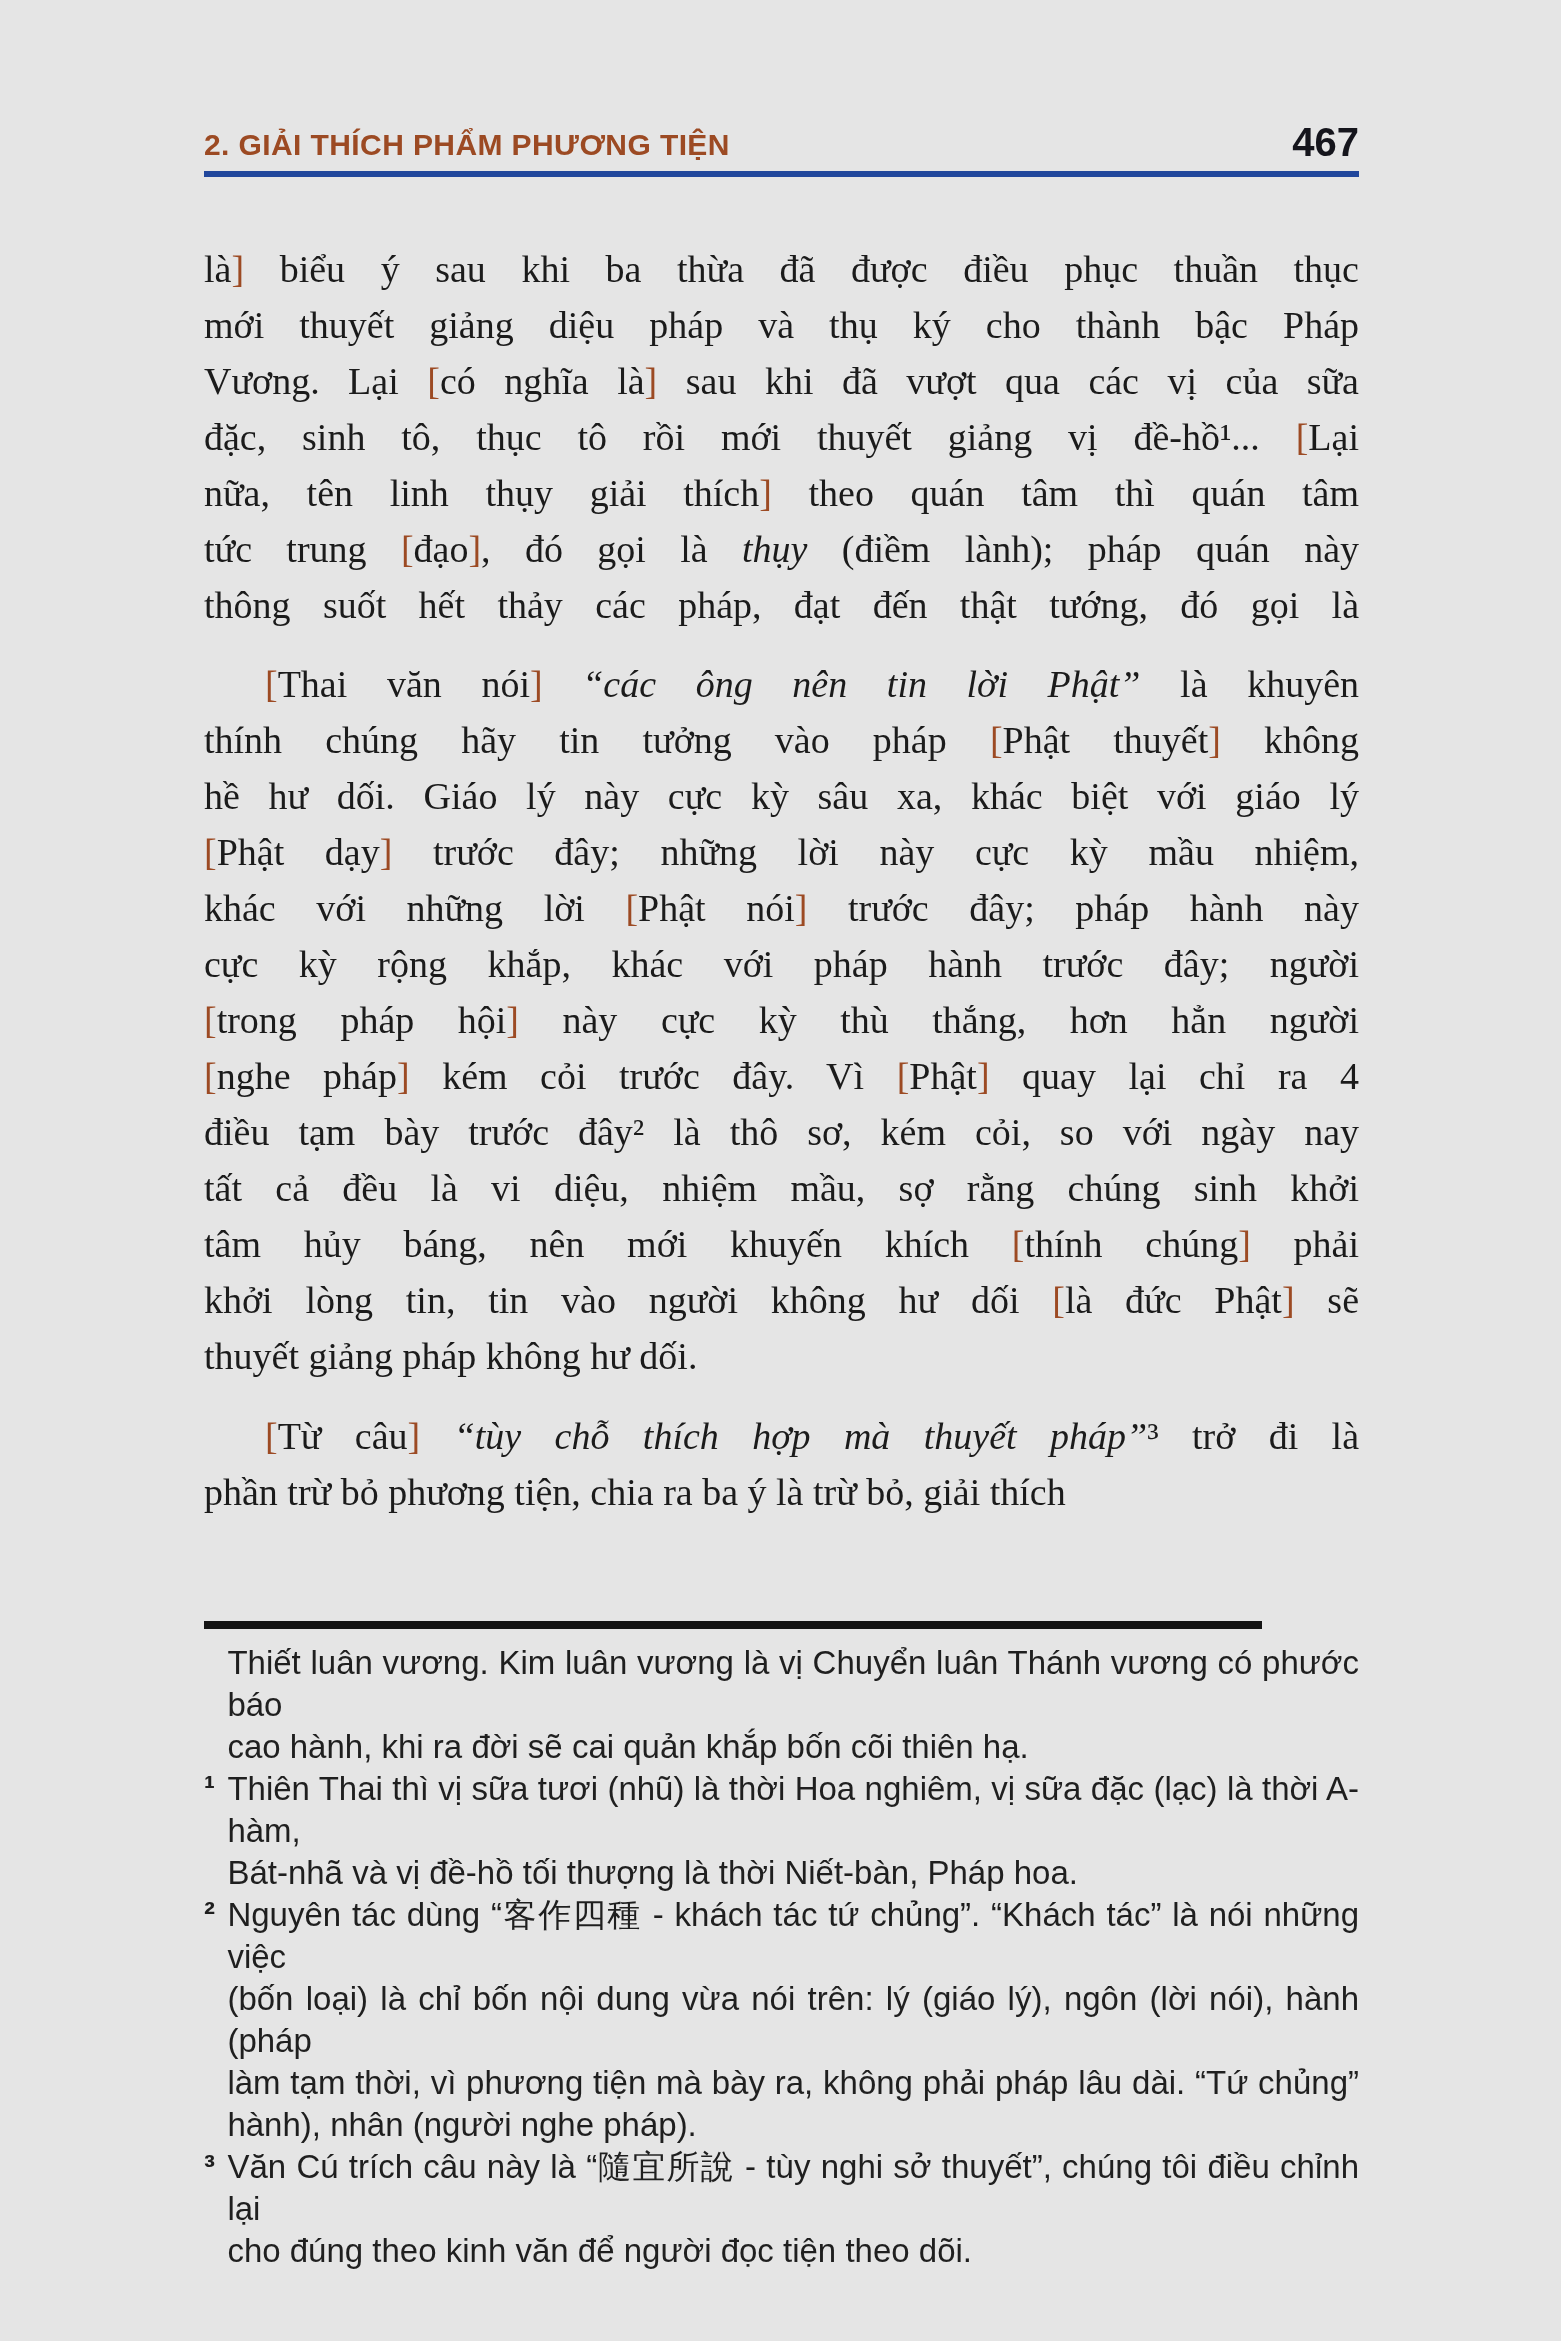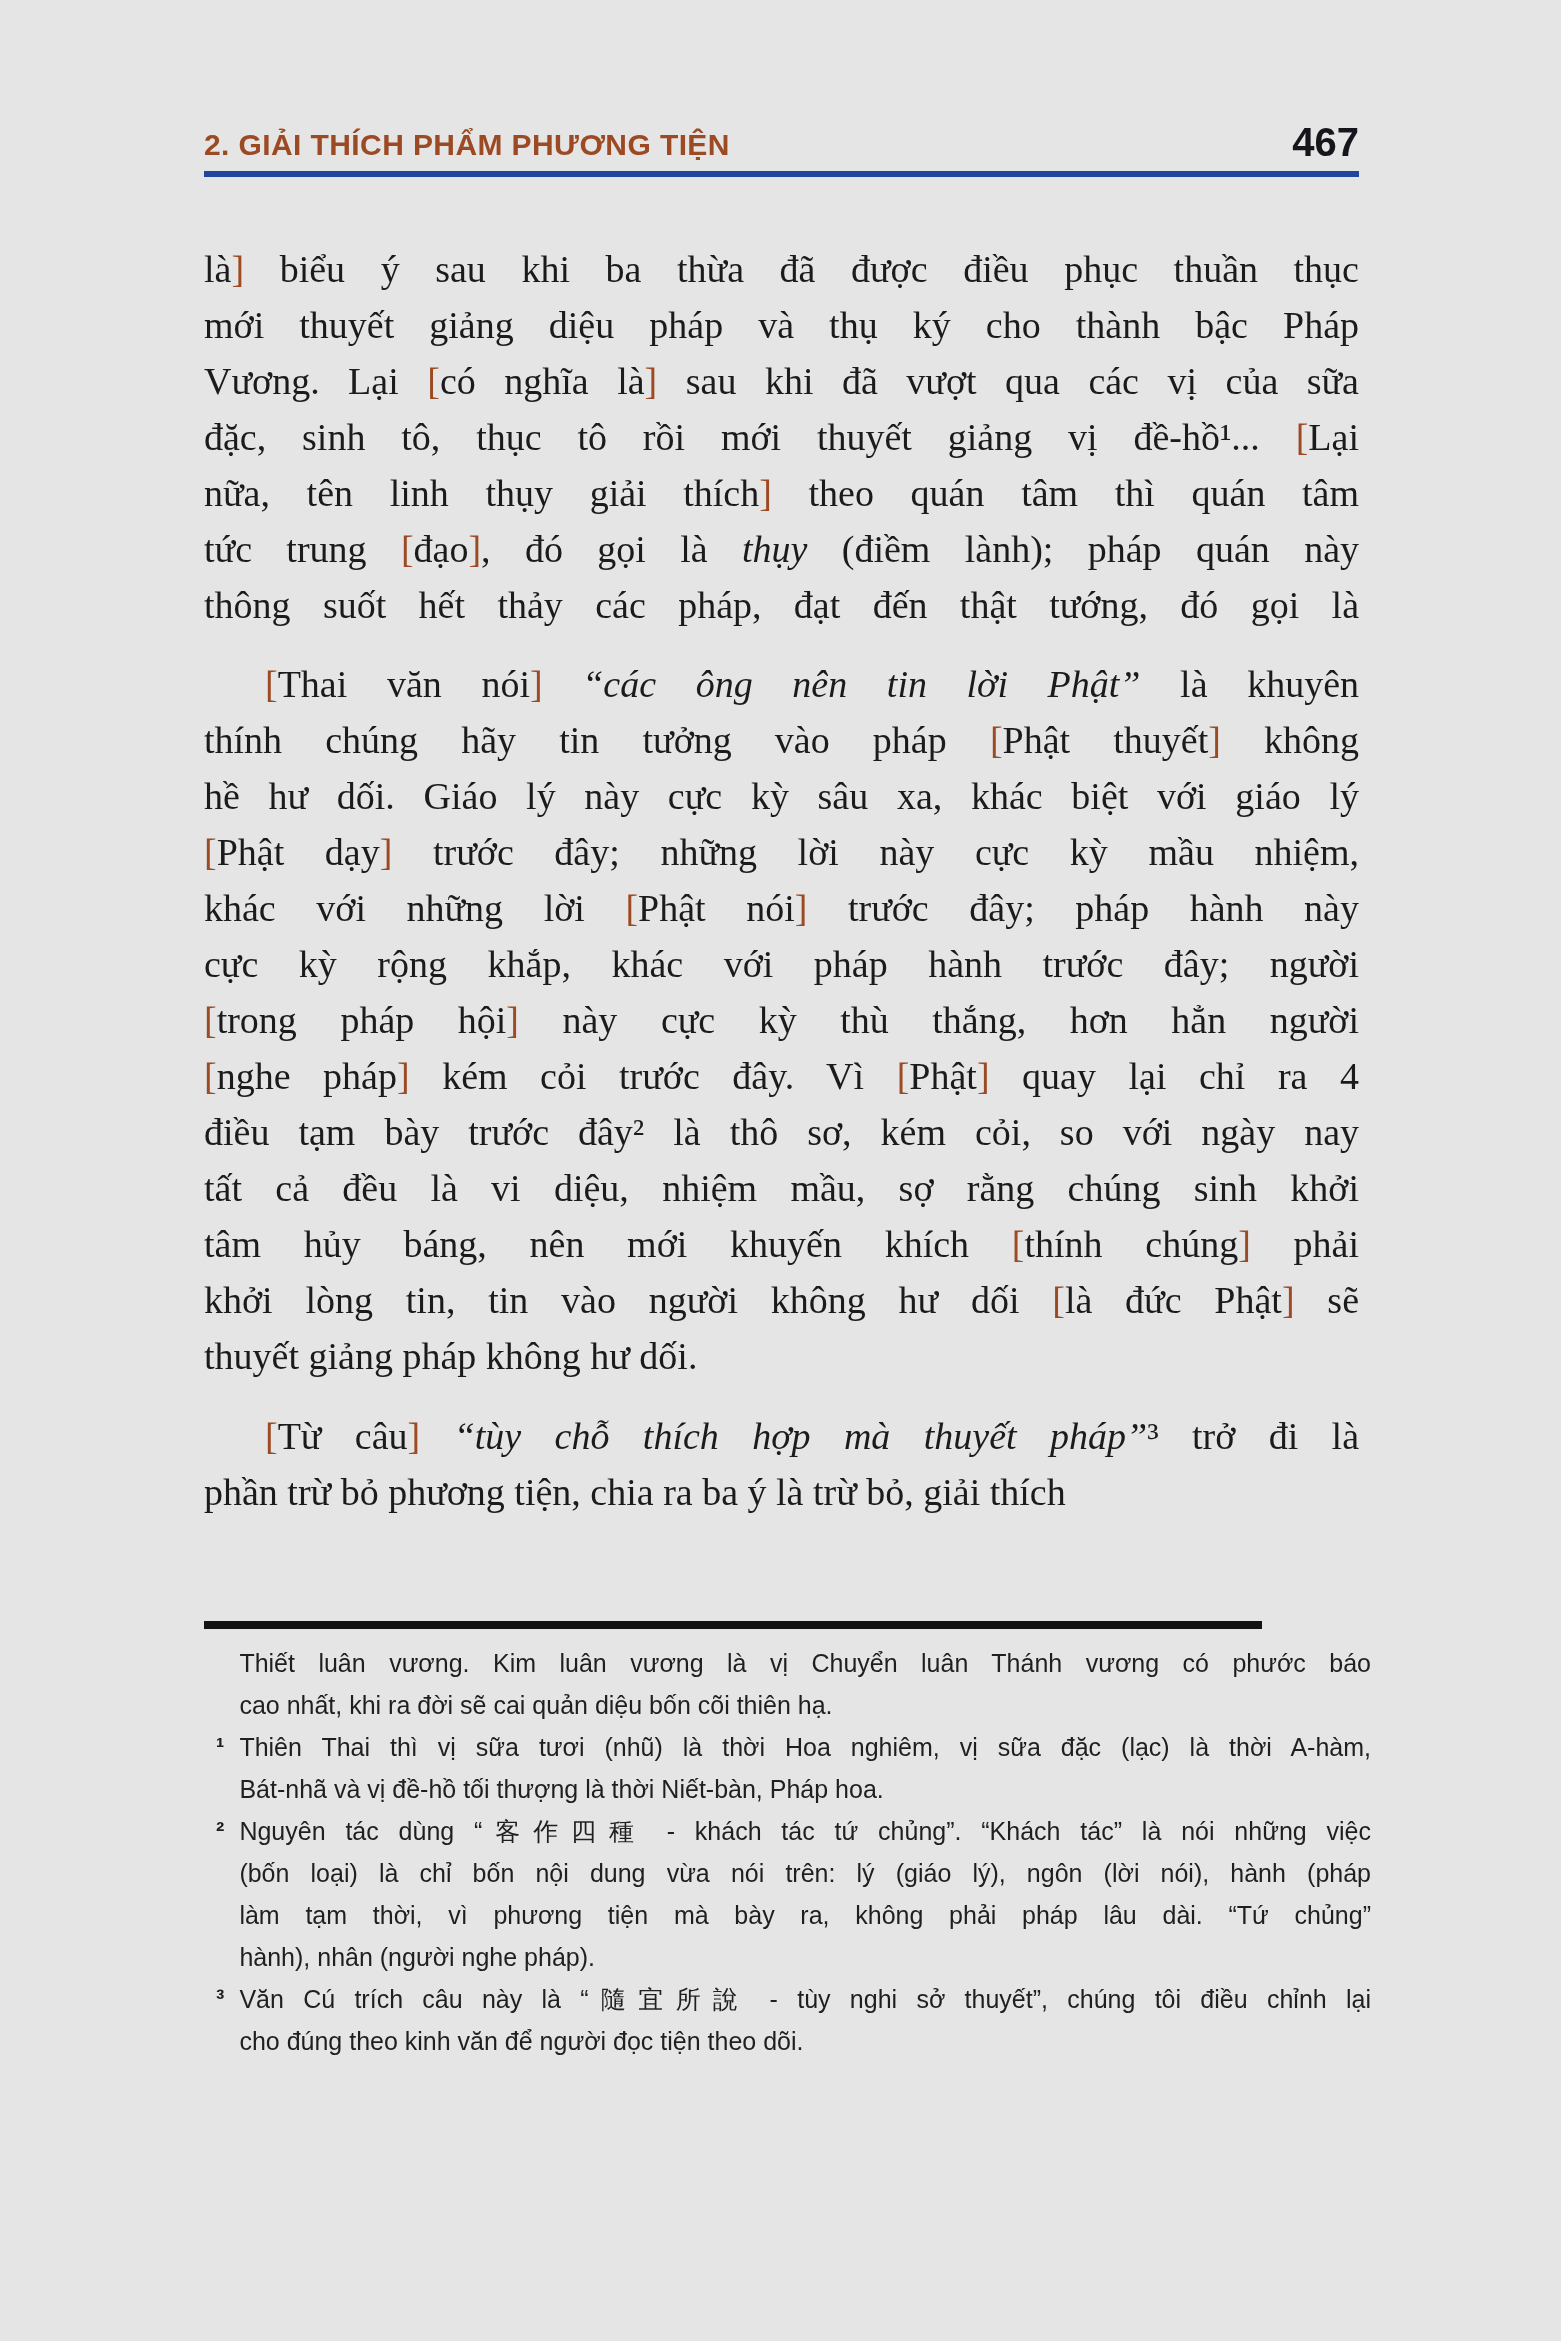--- a/index.html
+++ b/index.html
@@ -40,23 +40,23 @@
   }
   .bline.lastline{text-align-last:left;}
   .bline.firstline{text-indent:61px;}
   .r-o{color:var(--accent);}
   .r-i{font-style:italic;}
   .fnsep{
     position:absolute;left:204px;top:1621px;width:1058px;height:7.8px;
     background:var(--sep);
   }
   .fns{
-    position:absolute;left:216px;top:1642px;width:1155px;
+    position:absolute;left:204px;top:1642px;width:1155px;
     font-family:"Liberation Sans","DejaVu Sans",sans-serif;
-    font-size:25px;line-height:42px;color:var(--fn-ink);
+    font-size:33px;line-height:42px;color:var(--fn-ink);
   }
   .fn{display:flex;align-items:flex-start;}
   .fn-marker{
     flex:0 0 23.4px;width:23.4px;font-weight:700;color:var(--fn-ink);
     white-space:pre;
   }
   .fn-lines{flex:1 1 auto;min-width:0;}
   .fnline{text-align:justify;text-align-last:justify;}
   .fnline.lastline{text-align-last:left;}
 </style>
@@ -96,21 +96,21 @@
         <div class="bline firstline"><span class="r-o">[</span><span class="r-n">Từ câu</span><span class="r-o">]</span><span class="r-n"> </span><span class="r-i">“tùy chỗ thích hợp mà thuyết pháp”</span><span class="r-n">³ trở đi là</span></div>
         <div class="bline lastline"><span class="r-n">phần trừ bỏ phương tiện, chia ra ba ý là trừ bỏ, giải thích</span></div>
       </div>
     </div>
   <div class="fnsep"></div>
   <div class="fns" id="footnotes">
       <div class="fn">
         <div class="fn-marker"> </div>
         <div class="fn-lines">
           <div class="fnline">Thiết luân vương. Kim luân vương là vị Chuyển luân Thánh vương có phước báo</div>
-          <div class="fnline lastline">cao nhất, khi ra đời sẽ cai quản diệu bốn cõi thiên hạ.</div>
+          <div class="fnline lastline">cao hành, khi ra đời sẽ cai quản khắp bốn cõi thiên hạ.</div>
         </div>
       </div>
       <div class="fn">
         <div class="fn-marker">¹</div>
         <div class="fn-lines">
           <div class="fnline">Thiên Thai thì vị sữa tươi (nhũ) là thời Hoa nghiêm, vị sữa đặc (lạc) là thời A-hàm,</div>
           <div class="fnline lastline">Bát-nhã và vị đề-hồ tối thượng là thời Niết-bàn, Pháp hoa.</div>
         </div>
       </div>
       <div class="fn">

